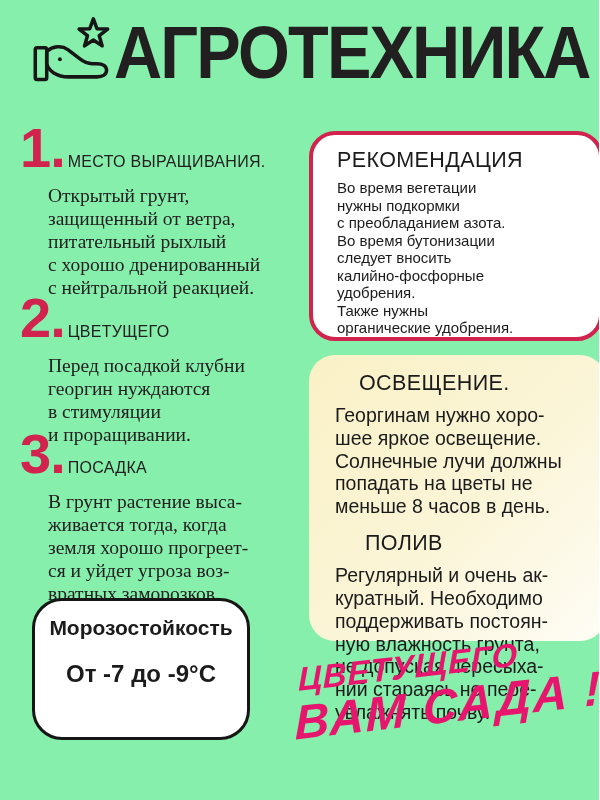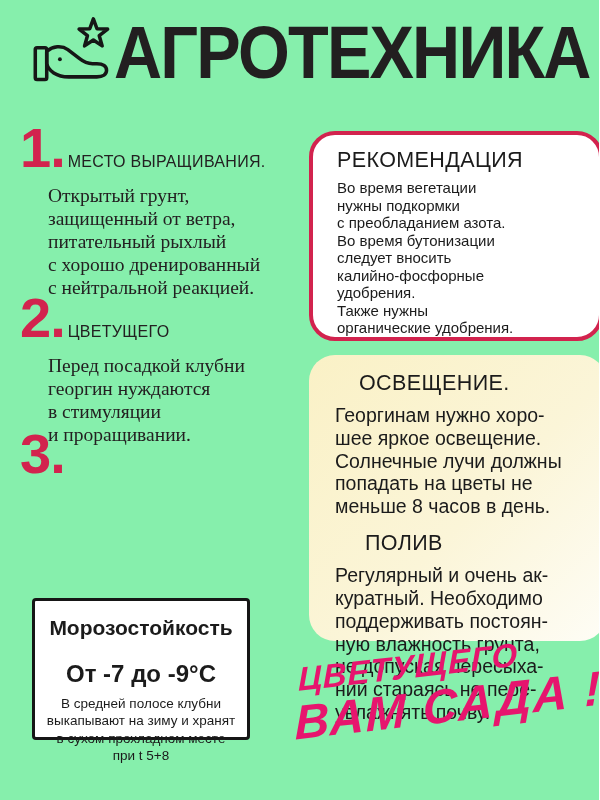--- a/index.html
+++ b/index.html
@@ -62,21 +62,21 @@
     color: #232021;
     font-family: Liberation Serif, serif;
   }
 
   
   .frost-box {
     position: absolute;
     left: 32px; top: 598px;
     width: 218px; height: 142px;
     border: 3px solid #161616;
-    border-radius: 4px;
+    border-radius: 30px;
     background: #ffffff;
     text-align: center;
     padding-top: 15px;
   }
   .frost-title { font-size: 21px; font-weight: 700; }
   .frost-range { font-size: 24px; font-weight: 700; margin-top: 20px; }
   .frost-note {
     font-size: 13.5px;
     line-height: 1.28;
     margin-top: 7px;
@@ -184,30 +184,32 @@
     </div>
     <div class="sec-body">Перед посадкой клубни
 георгин нуждаются
 в стимуляции
 и проращивании.</div>
   </div>
 
   <div class="section sec3">
     <div class="sec-head">
       <span class="sec-num">3.</span>
+      <span class="sec-title">ПОСАДКА</span>
     </div>
+    <div class="sec-body">В грунт растение выса-
+живается тогда, когда
+земля хорошо прогреет-
+ся и уйдет угроза воз-
+вратных заморозков.</div>
   </div>
 
   <div class="frost-box">
     <div class="frost-title">Морозостойкость</div>
     <div class="frost-range">От -7 до -9°С</div>
-    <div class="frost-note">В средней полосе клубни
-выкапывают на зиму и хранят
-в сухом прохладном месте
-при t 5+8</div>
   </div>
 
   <div class="reco-box">
     <div class="reco-title">РЕКОМЕНДАЦИЯ</div>
     <div class="reco-body">Во время вегетации
 нужны подкормки
 с преобладанием азота.
 Во время бутонизации
 следует вносить
 калийно-фосфорные

